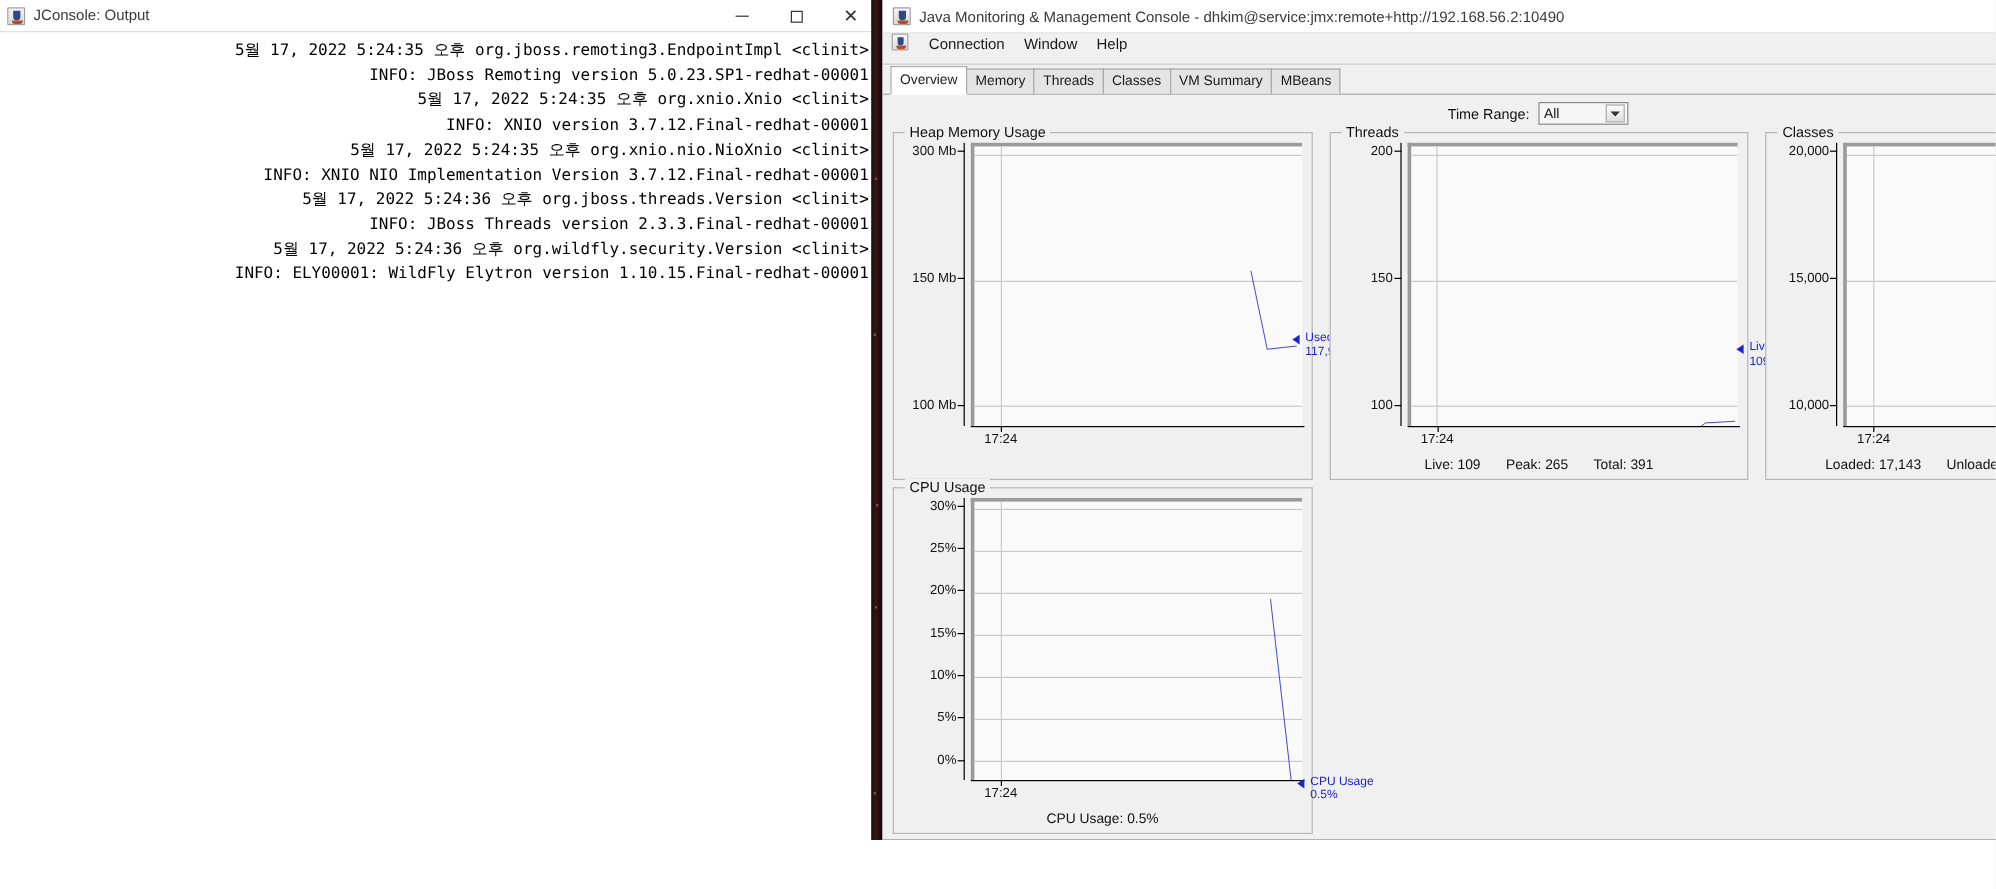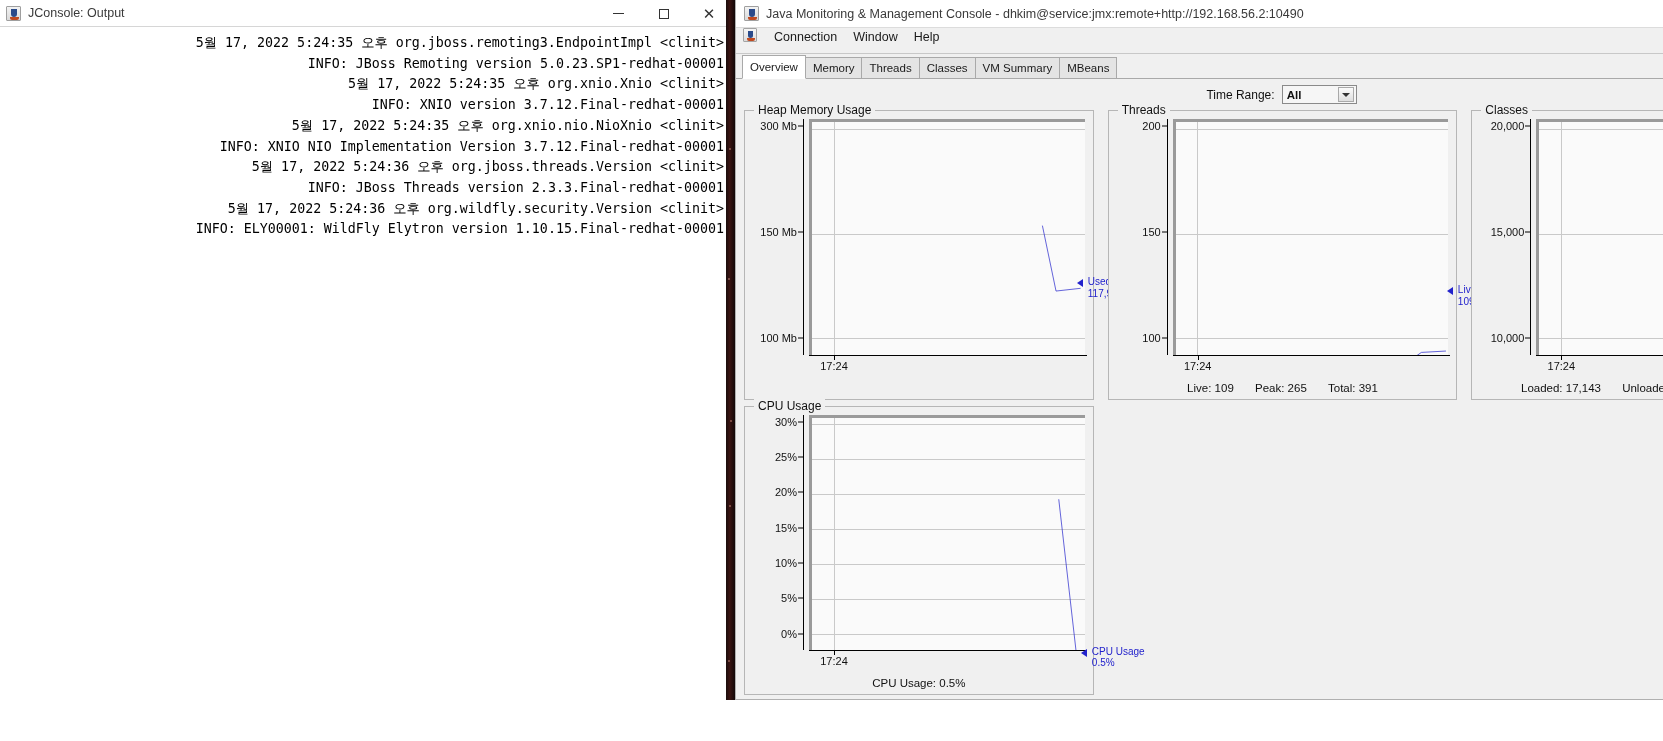--- a/index.html
+++ b/index.html
@@ -132,21 +132,21 @@
     background:#f0f0f0; padding:0;
   }
   #timerange-row{
     height:26px; display:flex; align-items:center; justify-content:center;
     gap:7px; padding-top:3px;
   }
   #timerange-label{ font-size:12px; color:#111; }
   #timerange-select{
     width:75px; height:19px; border:1px solid #8a8a8a;
     background:#f6f6f6; font-size:11.5px; color:#111;
-    display:flex; align-items:center; padding-left:4px; position:relative;font-weight:bold;
+    display:flex; align-items:center; padding-left:4px; position:relative;
   }
   .sel-arrow{
     position:absolute; right:2px; top:1px; width:16px; height:15px;
     background:linear-gradient(#fbfbfb,#dedede); border:1px solid #a9a9a9;
     display:flex; align-items:center; justify-content:center;
   }
   .sel-arrow::after{
     content:""; border-left:4px solid transparent; border-right:4px solid transparent;
     border-top:4px solid #333;
   }

